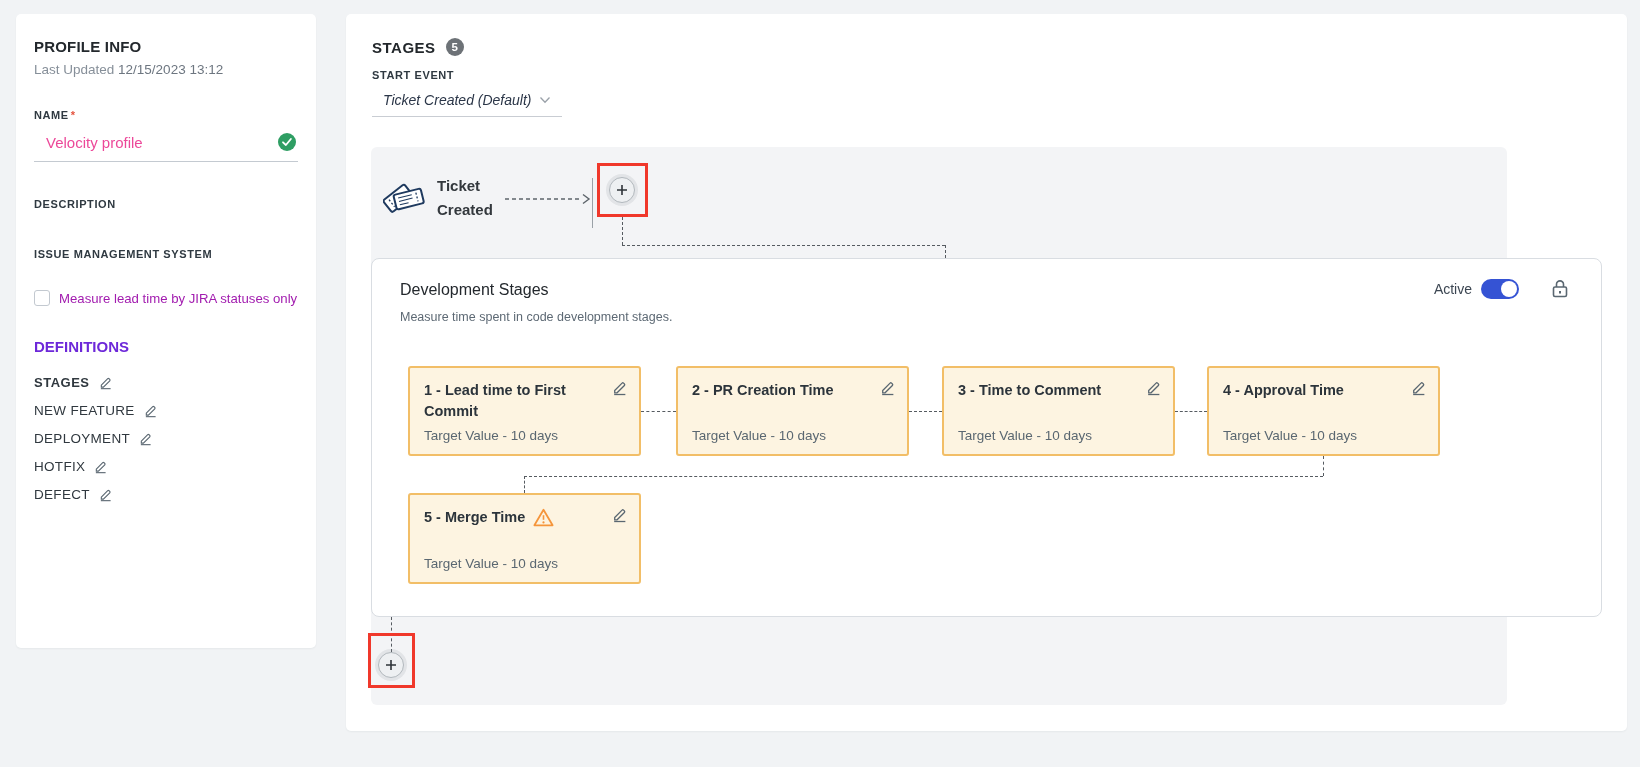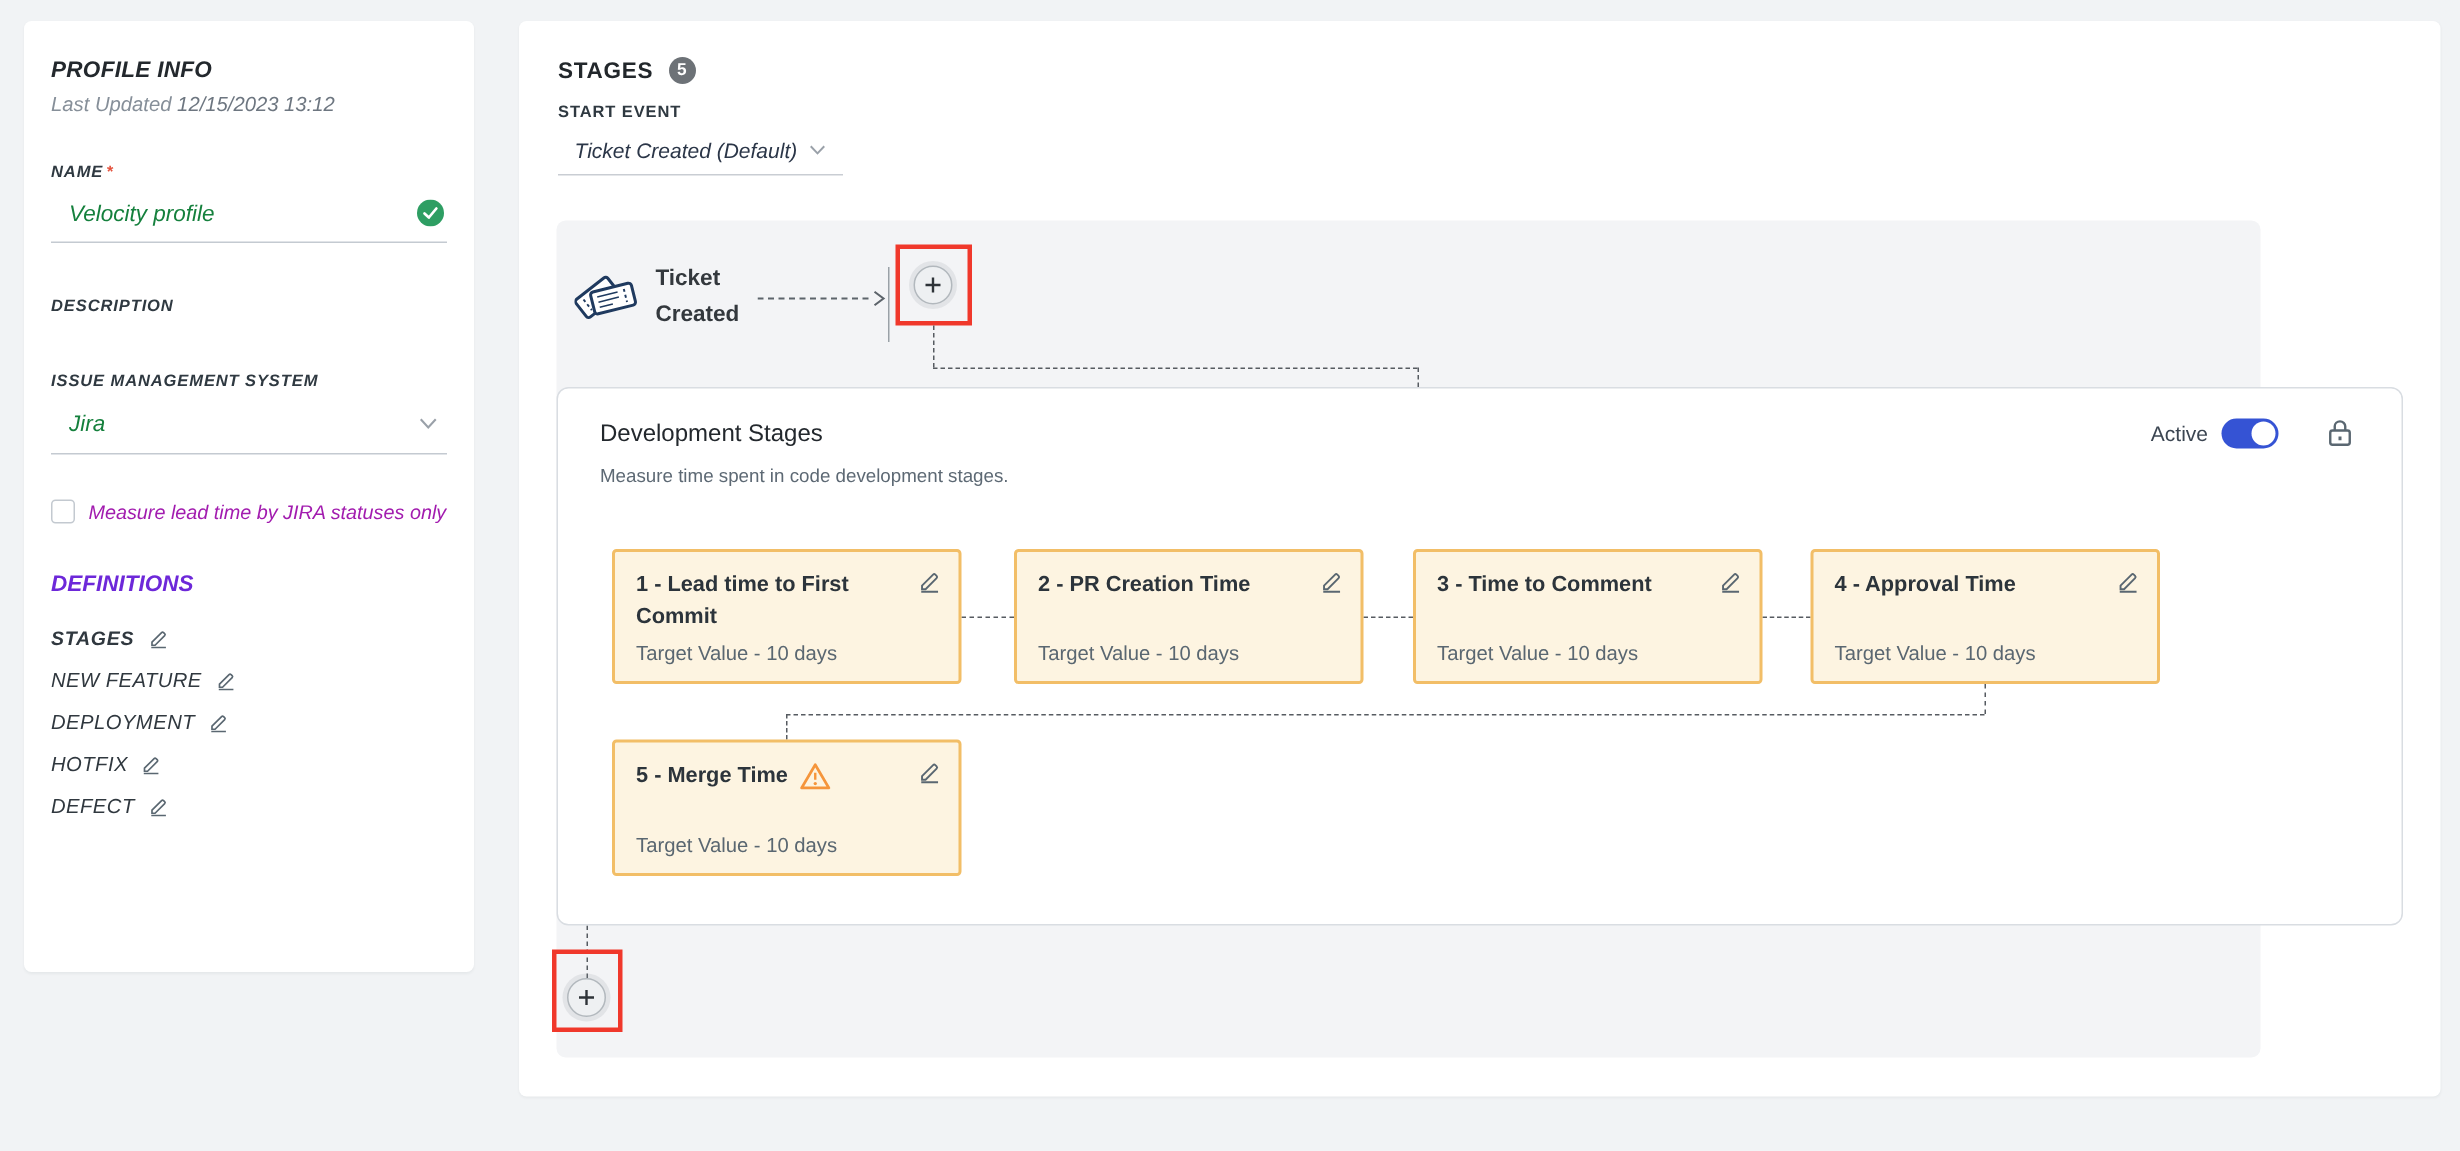--- a/index.html
+++ b/index.html
@@ -2,31 +2,31 @@
 <html><head>
 <meta charset="utf-8">
 <style>
   * { margin:0; padding:0; box-sizing:border-box; }
   html,body { width:1640px; height:767px; }
   body { font-family:"Liberation Sans", sans-serif; background:#f1f3f5; position:relative; overflow:hidden; }
   .page { position:absolute; inset:0; }
 
   
   .card { position:absolute; background:#fff; border-radius:5px; box-shadow:0 1px 2px rgba(20,30,40,.05); }
-  .sidebar { left:16px; top:14px; width:300px; height:634px; padding:24px 18px 0 18px;font-style:italic; }
+  .sidebar { left:16px; top:14px; width:300px; height:634px; padding:24px 18px 0 18px; }
   .main { left:346px; top:14px; width:1281px; height:717px; }
 
   
   .sb-title { font-size:15px; font-weight:bold; color:#23282d; letter-spacing:.2px; }
   .sb-updated { margin-top:7px; font-size:13.5px; color:#868f99; }
   .sb-updated b { font-weight:normal; color:#6d7680; }
   .lbl { font-size:11px; font-weight:bold; color:#2f3941; letter-spacing:.6px; }
   .req { color:#e4533e; margin-left:2px; }
   .fieldrow { display:flex; align-items:center; border-bottom:1px solid #c4cad1; padding:6px 2px 10px 12px; }
-  .fieldrow .val { flex:1; font-size:15px; color:#15803d; }
+  .fieldrow .val { flex:1; font-size:15px; color:#ec4899; }
   .val-navy { color:#243a61; }
   .placeholder { color:#4b545d; font-size:14.5px; }
   .checkrow { display:flex; align-items:center; gap:9px; }
   .checkbox { width:16px; height:16px; border:1.5px solid #c3c9d0; border-radius:3px; background:#fff; flex:none; }
   .checklabel { font-size:13.2px; color:#a21caf; }
   .defs-title { font-size:15px; font-weight:bold; color:#6d28d9; }
   .defs-desc { margin-top:8px; font-size:13.5px; line-height:17px; color:#7e8893; width:250px; }
   .def-item { display:flex; align-items:center; gap:9px; margin-top:13px; font-size:13.5px; color:#30383f; letter-spacing:.3px; }
   .def-item.em { font-weight:bold; font-size:13px; letter-spacing:.5px; }
   .editicon { display:inline-flex; cursor:pointer; }
@@ -101,28 +101,20 @@
         <svg width="18" height="18" viewBox="0 0 18 18">
             <circle cx="9" cy="9" r="9" fill="#2e9e63"></circle>
             <path d="M5 9.3 7.9 12l5-6" stroke="#fff" stroke-width="1.8" fill="none" stroke-linecap="round" stroke-linejoin="round"></path>
           </svg>
       </span>
     </div>
 
     <div class="lbl" style="margin-top:36px;">DESCRIPTION</div>
 
     <div class="lbl" style="margin-top:38px;">ISSUE MANAGEMENT SYSTEM</div>
-    <div class="fieldrow" style="margin-top:8px; padding-bottom:11px;">
-      <span class="val val-navy">Jira</span>
-      <span style="display:inline-flex; margin-right:4px;">
-        <svg width="13" height="9" viewBox="0 0 13 9">
-            <path d="M1.5 1.5 6.5 7l5-5.5" stroke="#9aa1a9" stroke-width="1.4" fill="none"></path>
-          </svg>
-      </span>
-    </div>
 
     <div class="checkrow" style="margin-top:30px;">
       <span class="checkbox"></span>
       <span class="checklabel">Measure lead time by JIRA statuses only</span>
     </div>
 
     <div class="defs-title" style="margin-top:32px;">DEFINITIONS</div>
 
     <div class="def-item em" style="margin-top:20px;">
       <span>STAGES</span>

